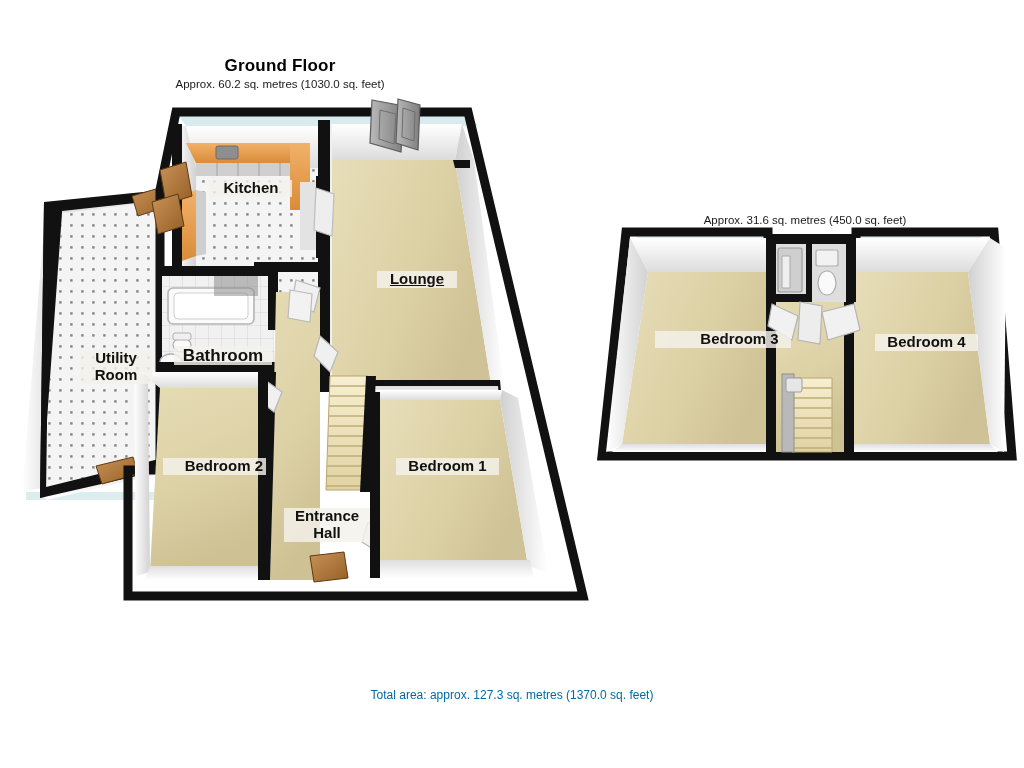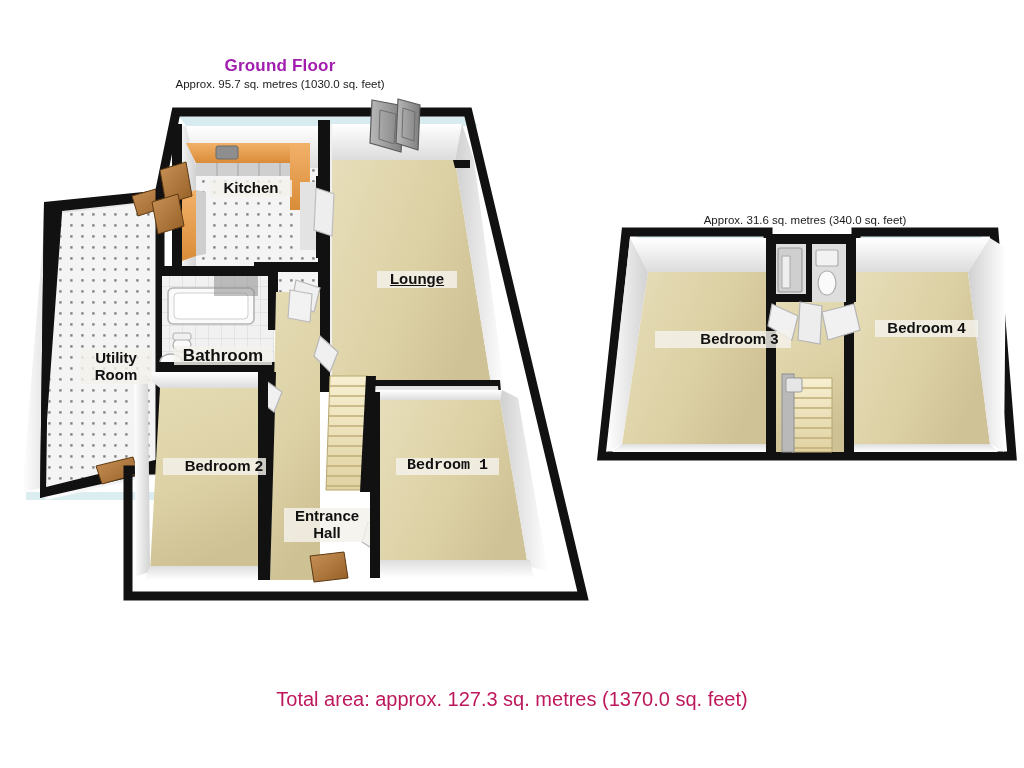--- a/index.html
+++ b/index.html
@@ -6,36 +6,36 @@
   html,body{margin:0;padding:0;background:#ffffff;}
   body{
     width:1024px;height:768px;position:relative;overflow:hidden;
     font-family:"Liberation Sans", sans-serif;
     background:#ffffff;
   }
   .plan-root{position:absolute;left:0;top:0;width:1024px;height:768px;}
 
   
   .floor-title{
-    position:absolute;text-align:center;color:#a21caf;
+    position:absolute;text-align:center;color:#000000;
     font-weight:bold;font-size:17px;letter-spacing:.2px;
     white-space:nowrap;
   }
   .floor-sub{
     position:absolute;text-align:center;color:#1a1a1a;
     font-size:11.5px;white-space:nowrap;
   }
   #gf-title{left:160px;top:56px;width:240px;}
   #gf-sub{left:150px;top:78px;width:260px;}
   #ff-title{left:690px;top:192px;width:230px;}
   #ff-sub{left:675px;top:214px;width:260px;}
 
   .total-area{
     position:absolute;left:262px;top:688px;width:500px;text-align:center;
-    font-size:20px;color:#be185d;white-space:nowrap;
+    font-size:12px;color:#0369a1;white-space:nowrap;
   }
 
   
   .room-label{
     position:absolute;
     font-weight:bold;color:#111;
     background:rgba(244,242,236,0.82);
     padding:0 3px;
     white-space:nowrap;
     line-height:1.12;
@@ -46,23 +46,23 @@
   
   svg{display:block;overflow:visible;}
   .svgwrap{position:absolute;left:0;top:0;width:1024px;height:768px;pointer-events:none;}
 </style>
 </head>
 <body>
 
 <div class="plan-root">
 
   <div class="floor-title" id="gf-title">Ground Floor</div>
-  <div class="floor-sub" id="gf-sub">Approx. 95.7 sq. metres (1030.0 sq. feet)</div>
-
-  <div class="floor-sub" id="ff-sub">Approx. 31.6 sq. metres (340.0 sq. feet)</div>
+  <div class="floor-sub" id="gf-sub">Approx. 60.2 sq. metres (1030.0 sq. feet)</div>
+
+  <div class="floor-sub" id="ff-sub">Approx. 31.6 sq. metres (450.0 sq. feet)</div>
 
   <div class="svgwrap">
   <svg width="1024" height="768" viewBox="0 0 1024 768" xmlns="http://www.w3.org/2000/svg">
     <defs>
 
       <pattern id="tilePat" width="11" height="11" patternUnits="userSpaceOnUse">
         <rect width="11" height="11" fill="#f4f4f4"></rect>
         <rect x="4.2" y="4.2" width="2.4" height="2.4" fill="#6d6d6d" opacity=".85"></rect>
       </pattern>
       <pattern id="bathTile" width="13" height="13" patternUnits="userSpaceOnUse">
@@ -333,24 +333,24 @@
 
   <div class="room-label" style="left:377px;top:271px;width:74px;font-size:15px;text-decoration:underline;">Lounge</div>
 
   <div class="room-label" style="left:80px;top:318px;width:66px;font-size:15px;white-space:pre-line;margin-top:32px;">Utility
 Room</div>
 
   <div class="room-label" style="left:174px;top:315px;width:92px;font-size:17px;margin-top:31px;">Bathroom</div>
 
   <div class="room-label" style="left:163px;top:458px;width:97px;font-size:15px;text-align:right;">Bedroom 2</div>
 
-  <div class="room-label" style="left:396px;top:458px;width:97px;font-size:15px;font-family:Liberation Mono, monospace;">Bedroom 1</div>
+  <div class="room-label" style="left:396px;top:458px;width:97px;font-size:15px;">Bedroom 1</div>
 
   <div class="room-label" style="left:284px;top:508px;width:80px;font-size:15px;white-space:pre-line;">Entrance
 Hall</div>
 
   <div class="room-label" style="left:655px;top:331px;width:97px;font-size:15px;padding-left:36px;">Bedroom 3</div>
 
-  <div class="room-label" style="left:875px;top:320px;width:97px;font-size:15px;">Bedroom 4</div>
+  <div class="room-label" style="left:875px;top:334px;width:97px;font-size:15px;">Bedroom 4</div>
 
   <div class="total-area">Total area: approx. 127.3 sq. metres (1370.0 sq. feet)</div>
 
 </div>
 
 </body></html>

